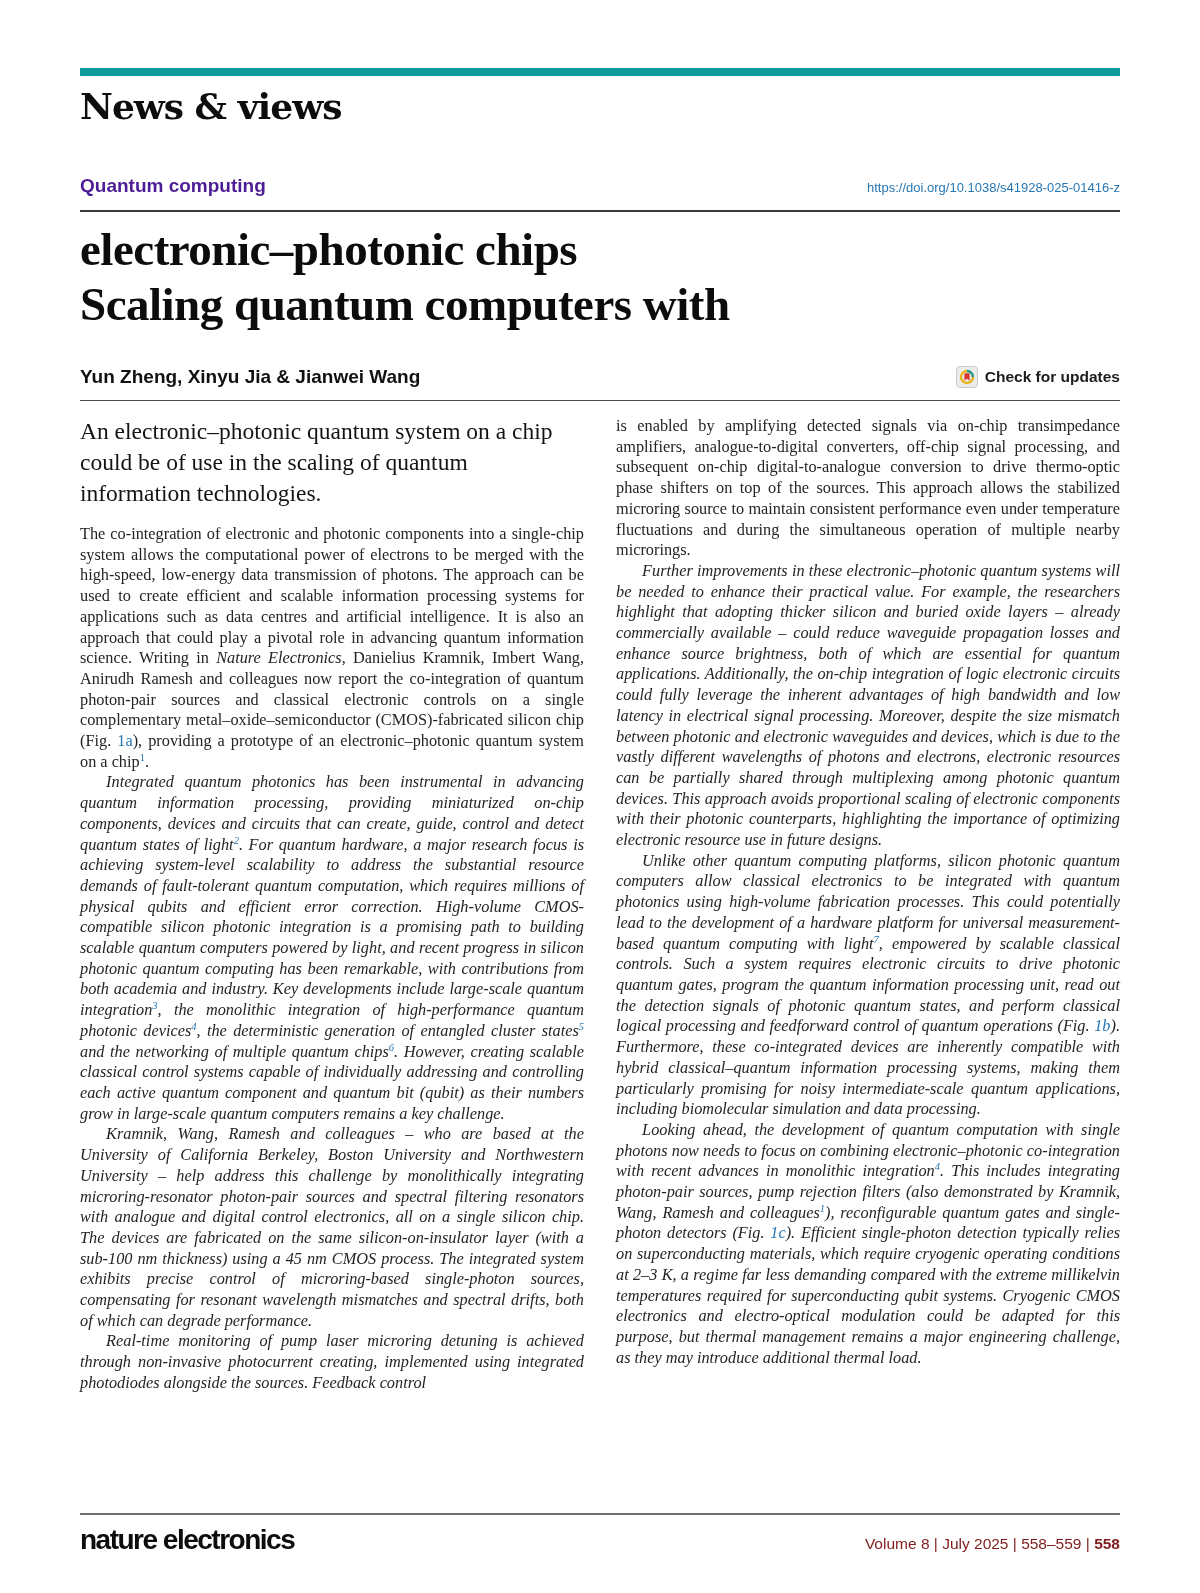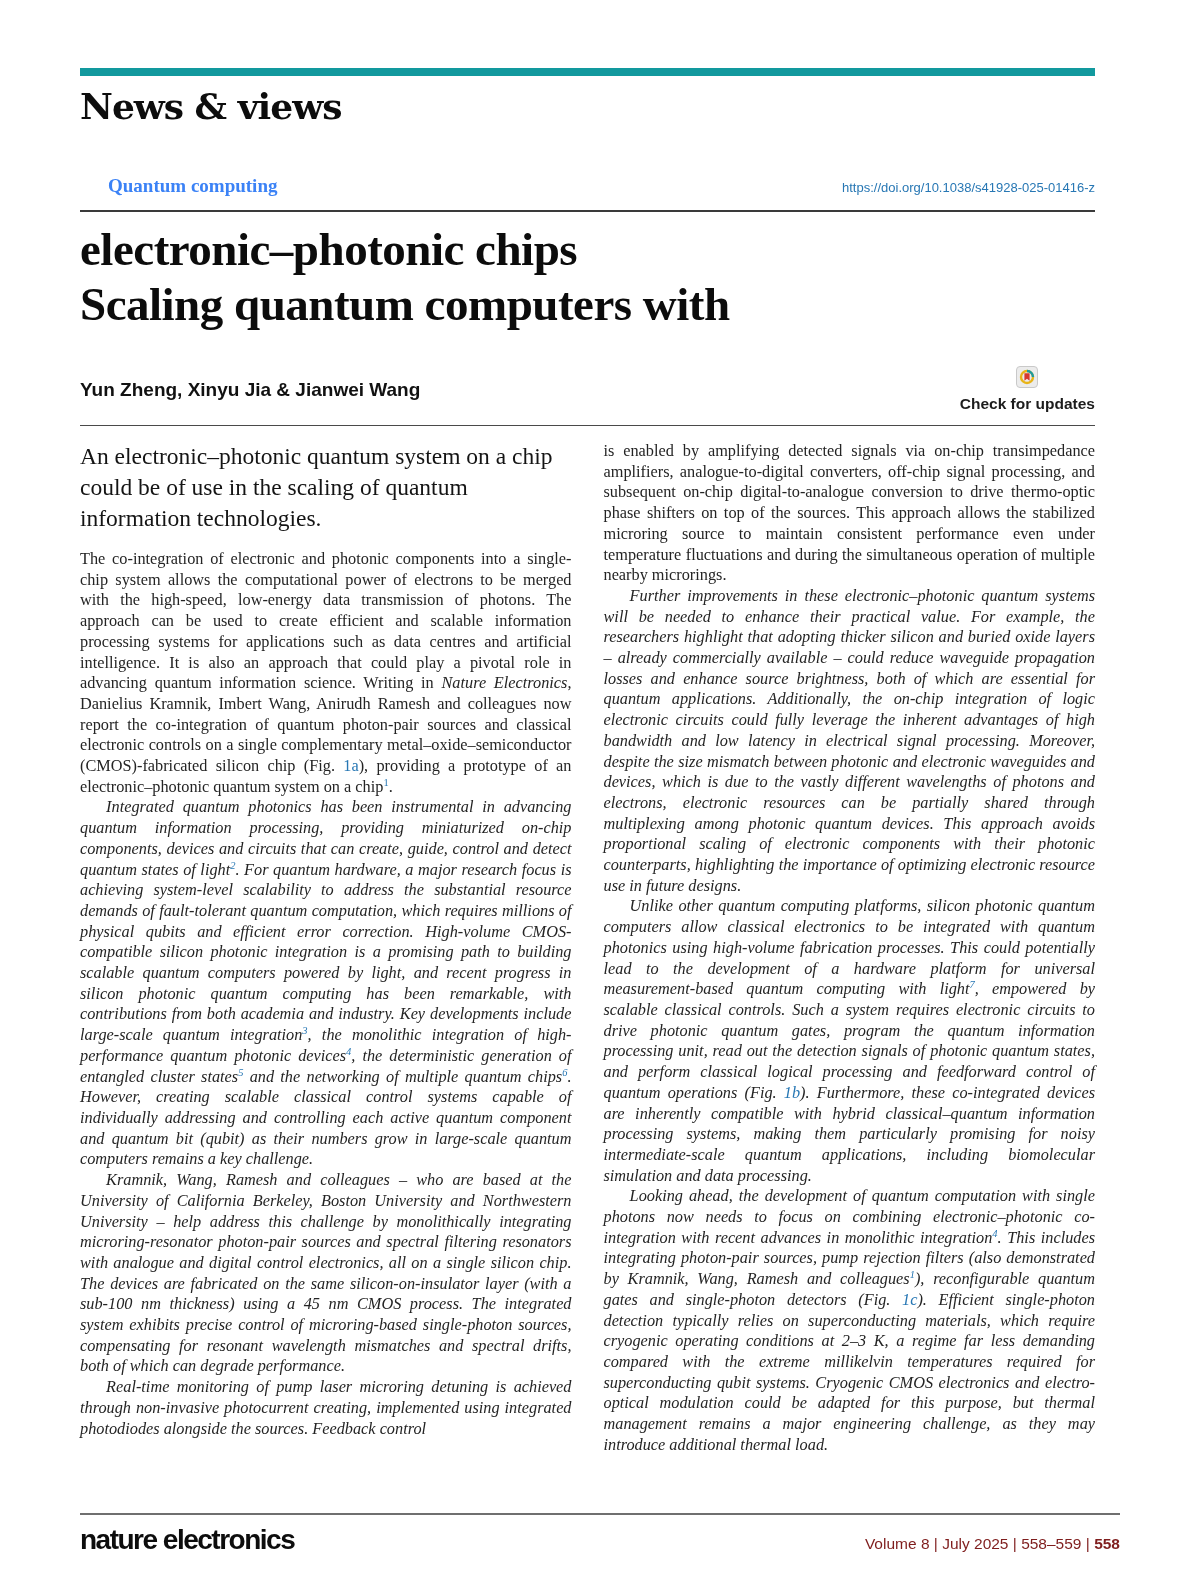--- a/index.html
+++ b/index.html
@@ -13,21 +13,21 @@
   body{
     width:1200px;height:1593px;
     font-family:"Liberation Serif","DejaVu Serif",serif;
     color:var(--body);
     position:relative;
     overflow:hidden;
   }
   .page{
     position:relative;
     width:1200px;height:1593px;
-    padding:68px 105px 0 80px;
+    padding:68px 80px 0 80px;
   }
   .teal-bar{
     height:8px;width:100%;
     background:var(--teal);
   }
   .section-head{
     margin-top:9px;
     font-family:"DejaVu Serif","Liberation Serif",serif;
     font-weight:700;
     font-size:36px;
@@ -35,25 +35,24 @@
     letter-spacing:-1px;
     color:#0d0d0d;
   }
   .kicker-row{
     margin-top:48px;
     display:flex;
     justify-content:space-between;
     align-items:baseline;
   }
   .kicker{
-    font-family:Liberation Serif, serif;
+    font-family:Liberation Sans, sans-serif;
     font-weight:700;
     font-size:19px;
-    color:#3b82f6;
-    margin-left:28px;
+    color:#4c1d95;
   }
   .doi-link{
     font-family:"Liberation Sans","DejaVu Sans",sans-serif;
     font-size:13px;
     color:var(--link);
     text-decoration:none;
     cursor:pointer;
   }
   .rule-dark{
     margin-top:13px;
@@ -78,21 +77,20 @@
     font-family:"Liberation Sans","DejaVu Sans",sans-serif;
     font-weight:700;
     font-size:19px;
     color:#111;
   }
   .check-updates{
     display:flex;
     align-items:center;
     gap:7px;
     cursor:pointer;
-    flex-direction:column;
   }
   .check-updates-label{
     font-family:"Liberation Sans","DejaVu Sans",sans-serif;
     font-weight:700;
     font-size:15.5px;
     color:#1c1c1c;
   }
   .rule-thin{
     margin-top:12px;
     border-top:1.5px solid #4a4a4a;

